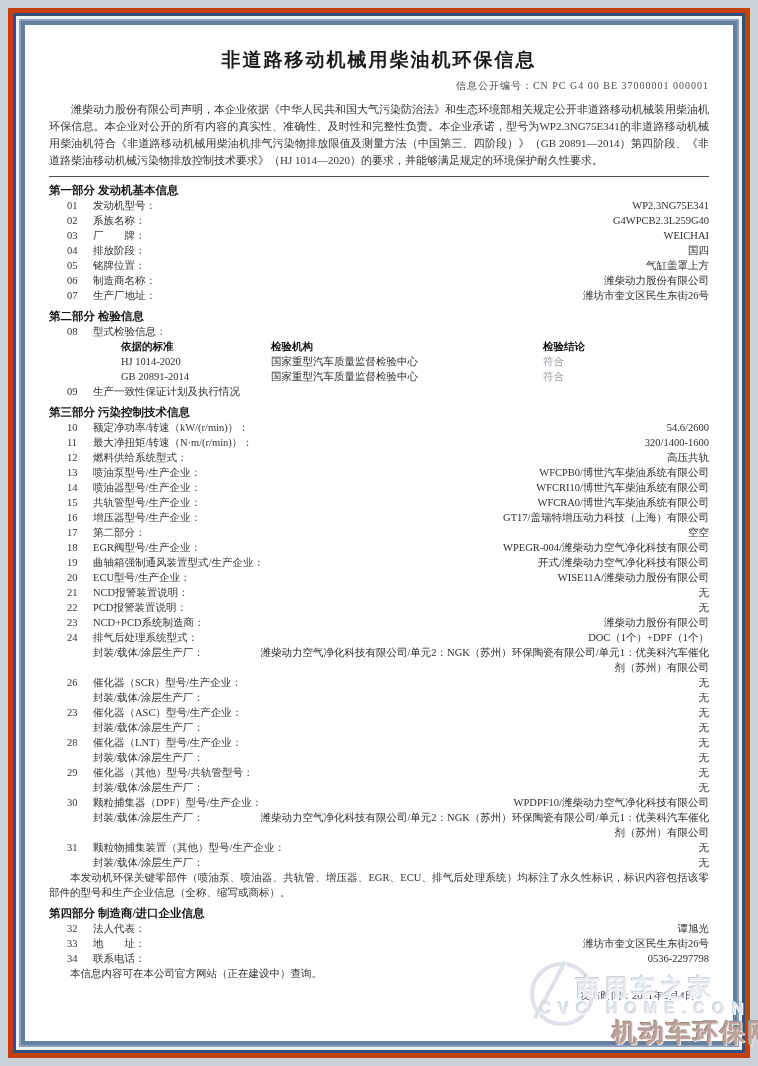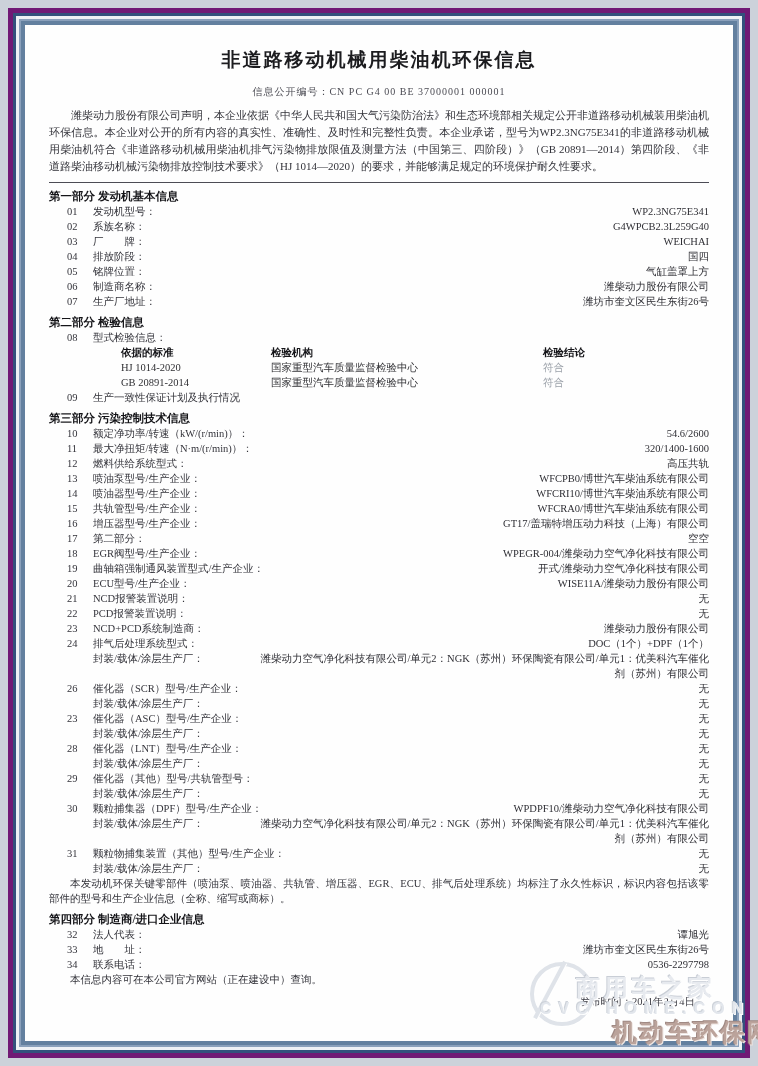--- a/index.html
+++ b/index.html
@@ -5,33 +5,33 @@
   html,body{margin:0;padding:0;}
   body{
     width:758px;height:1066px;
     background:#ccd2da;
     font-family:"Liberation Serif","DejaVu Serif",serif;
     color:#2f2f33;
     position:relative;
     overflow:hidden;
   }
   
-  .f1{position:absolute;inset:8px;border:5px solid #701a75;background:#15803d;}
+  .f1{position:absolute;inset:8px;border:5px solid #c2410c;background:#15803d;}
   .f2{position:absolute;inset:0;border:3px solid #33517c;}
   .f3{position:absolute;inset:0;border:3px solid #eef1f5;}
   .f4{position:absolute;inset:0;border:2px solid #8aa0bb;}
   .f5{position:absolute;inset:0;border:4px solid #63809f;}
   .page{position:absolute;inset:0;background:#fefefe;padding:12px 24px 8px 24px;overflow:hidden;}
 
   .doc-title{
     text-align:center;font-size:19px;font-weight:bold;letter-spacing:2px;
     color:#1c1c1f;margin-top:10px;
   }
   .doc-number{
-    text-align:center;font-size:10px;color:#4a4a52;margin-top:12px;letter-spacing:1px;
+    text-align:right;font-size:10px;color:#4a4a52;margin-top:6px;letter-spacing:1px;
   }
   .declaration{
     font-size:11px;line-height:17px;text-align:justify;text-indent:2em;
     margin-top:8px;color:#33333a;
   }
   .divider{border:none;border-top:1.5px solid #4c4c55;margin:7px 0 2px 0;}
 
   .sec-heading{font-size:11.5px;font-weight:bold;color:#141418;margin-top:5px;line-height:16px;}
   .rowline{display:flex;font-size:10.5px;line-height:15px;padding-left:18px;}
   .rowline .no{width:26px;flex:0 0 26px;color:#33333a;}

